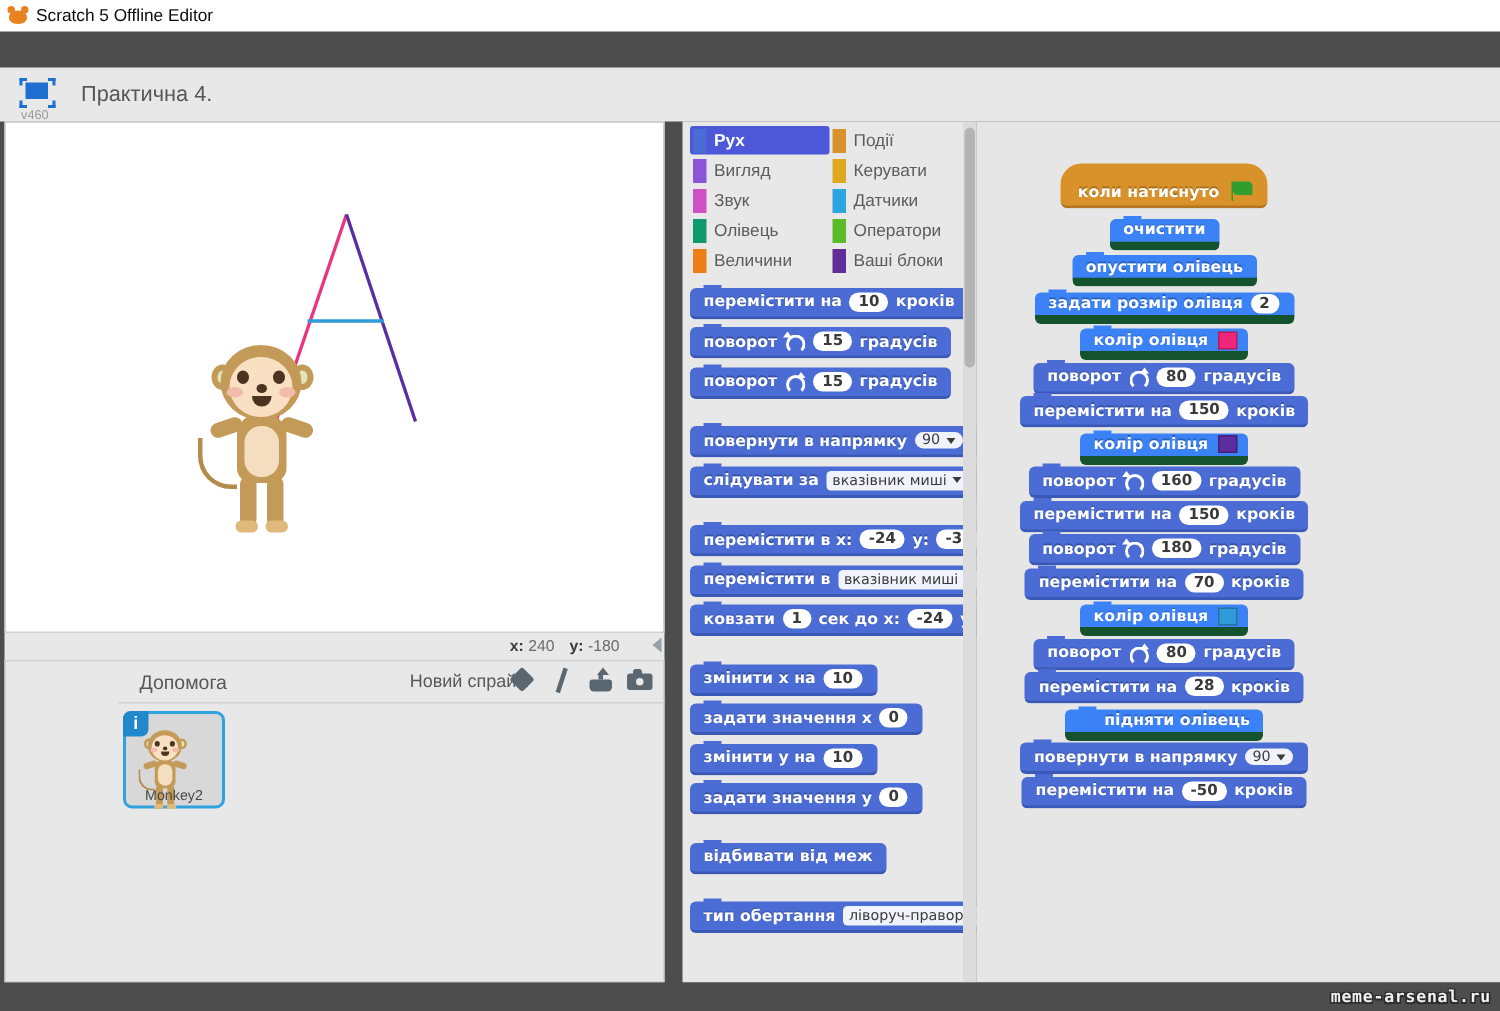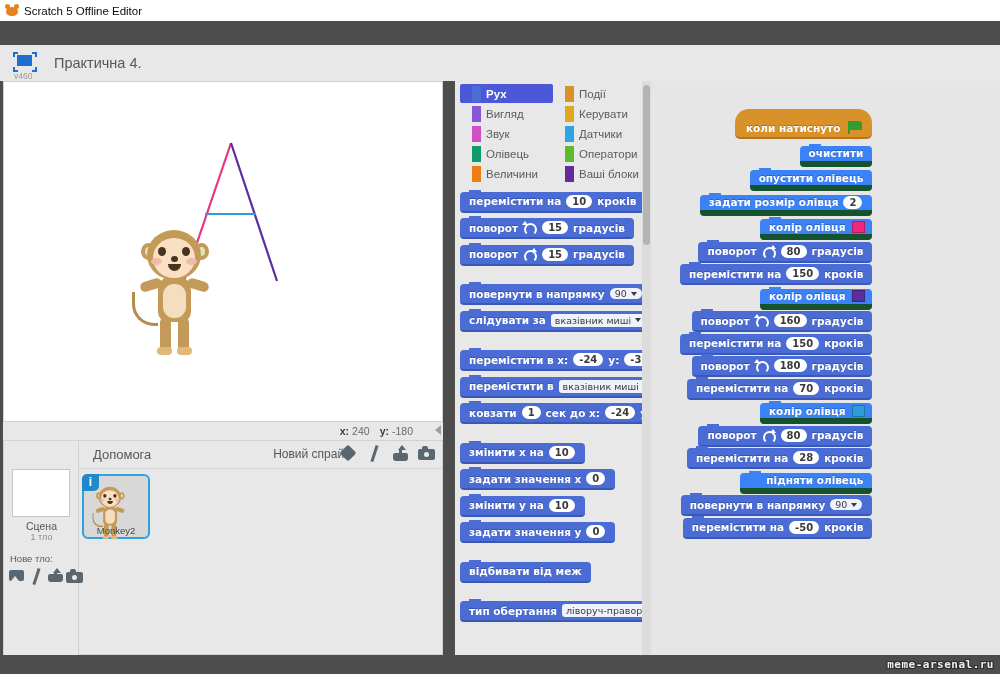--- a/index.html
+++ b/index.html
@@ -271,21 +271,21 @@
   
   .palette {
     position: absolute; left: 455px; top: 81px; width: 196px; height: 574px;
     background: #e8e8e8; overflow: hidden;
   }
   .cat-grid {
     position: absolute; left: 5px; top: 3px; width: 186px;
     display: grid; grid-template-columns: 93px 93px; row-gap: 1px;
   }
   .cat {
-    display: flex; align-items: center; height: 19px; padding-left: 12px;
+    display: flex; align-items: center; height: 19px; padding-left: 2px;
     font-size: 11.5px; color: #5c5c5c; border-radius: 2px;
   }
   .cat.sel { background: #4c58d8; color: #ffffff; font-weight: bold; }
   .cat .sw { width: 9px; height: 16px; margin-right: 5px; flex: none; }
 
   .pal-blocks { position: absolute; left: 5px; top: 110px; width: 195px; }
   .blk {
     position: relative; display: inline-flex; align-items: center;
     height: 21px; padding: 0 7px; border-radius: 4px;
     color: #ffffff; font-size: 10.5px; font-weight: bold;
@@ -367,21 +367,21 @@
     background: #b4b4b4; border-radius: 4px;
   }
 
   
   .scripts {
     position: absolute; left: 651px; top: 81px; width: 349px; height: 574px;
     background: #e6e6e6; overflow: hidden;
   }
   .script-stack {
     position: absolute; left: 29px; top: 28px; display: flex; flex-direction: column;
-    align-items: flex-end;
+    align-items: center;
   }
   .script-stack .blk { margin-bottom: 1px; }
 
   
   .meme-text {
     position: absolute; left: 0; top: 8px; width: 1000px; text-align: center;
     font-family: "DejaVu Sans", sans-serif;
     font-size: 57px; font-weight: bold; font-style: italic;
     color: #ffffff; letter-spacing: 0.5px; line-height: 1;
     -webkit-text-stroke: 2.5px #1a1a1a;
@@ -463,45 +463,20 @@
 
   <div class="coord-bar">
     <b>x:</b>
     <span class="v">240</span>
     <b>y:</b>
     <span class="v">-180</span>
     <div class="coord-arrow"></div>
   </div>
 
   <div class="sprite-pane">
-    <div class="stage-col">
-      <div class="stage-thumb"></div>
-      <div class="stage-name">Сцена</div>
-      <div class="stage-sub">1 тло</div>
-      <div class="new-backdrop">Нове тло:</div>
-      <div class="nb-icons">
-        <div class="ic ic-img">
-            <div class="f"></div>
-            <div class="m"></div>
-          </div>
-        <div class="ic ic-brush">
-            <div class="b"></div>
-          </div>
-        <div class="ic ic-upload">
-            <div class="arr"></div>
-            <div class="stem"></div>
-            <div class="box"></div>
-          </div>
-        <div class="ic ic-cam">
-            <div class="hump"></div>
-            <div class="body"></div>
-            <div class="lens"></div>
-          </div>
-      </div>
-    </div>
 
     <div class="sprite-header">
       <div class="lbl">Допомога</div>
       <div class="new-sprite">Новий спрайт:</div>
       <div class="ns-icons">
         <div class="ic ic-paint">
             <div class="d"></div>
           </div>
         <div class="ic ic-brush">
             <div class="b"></div>

